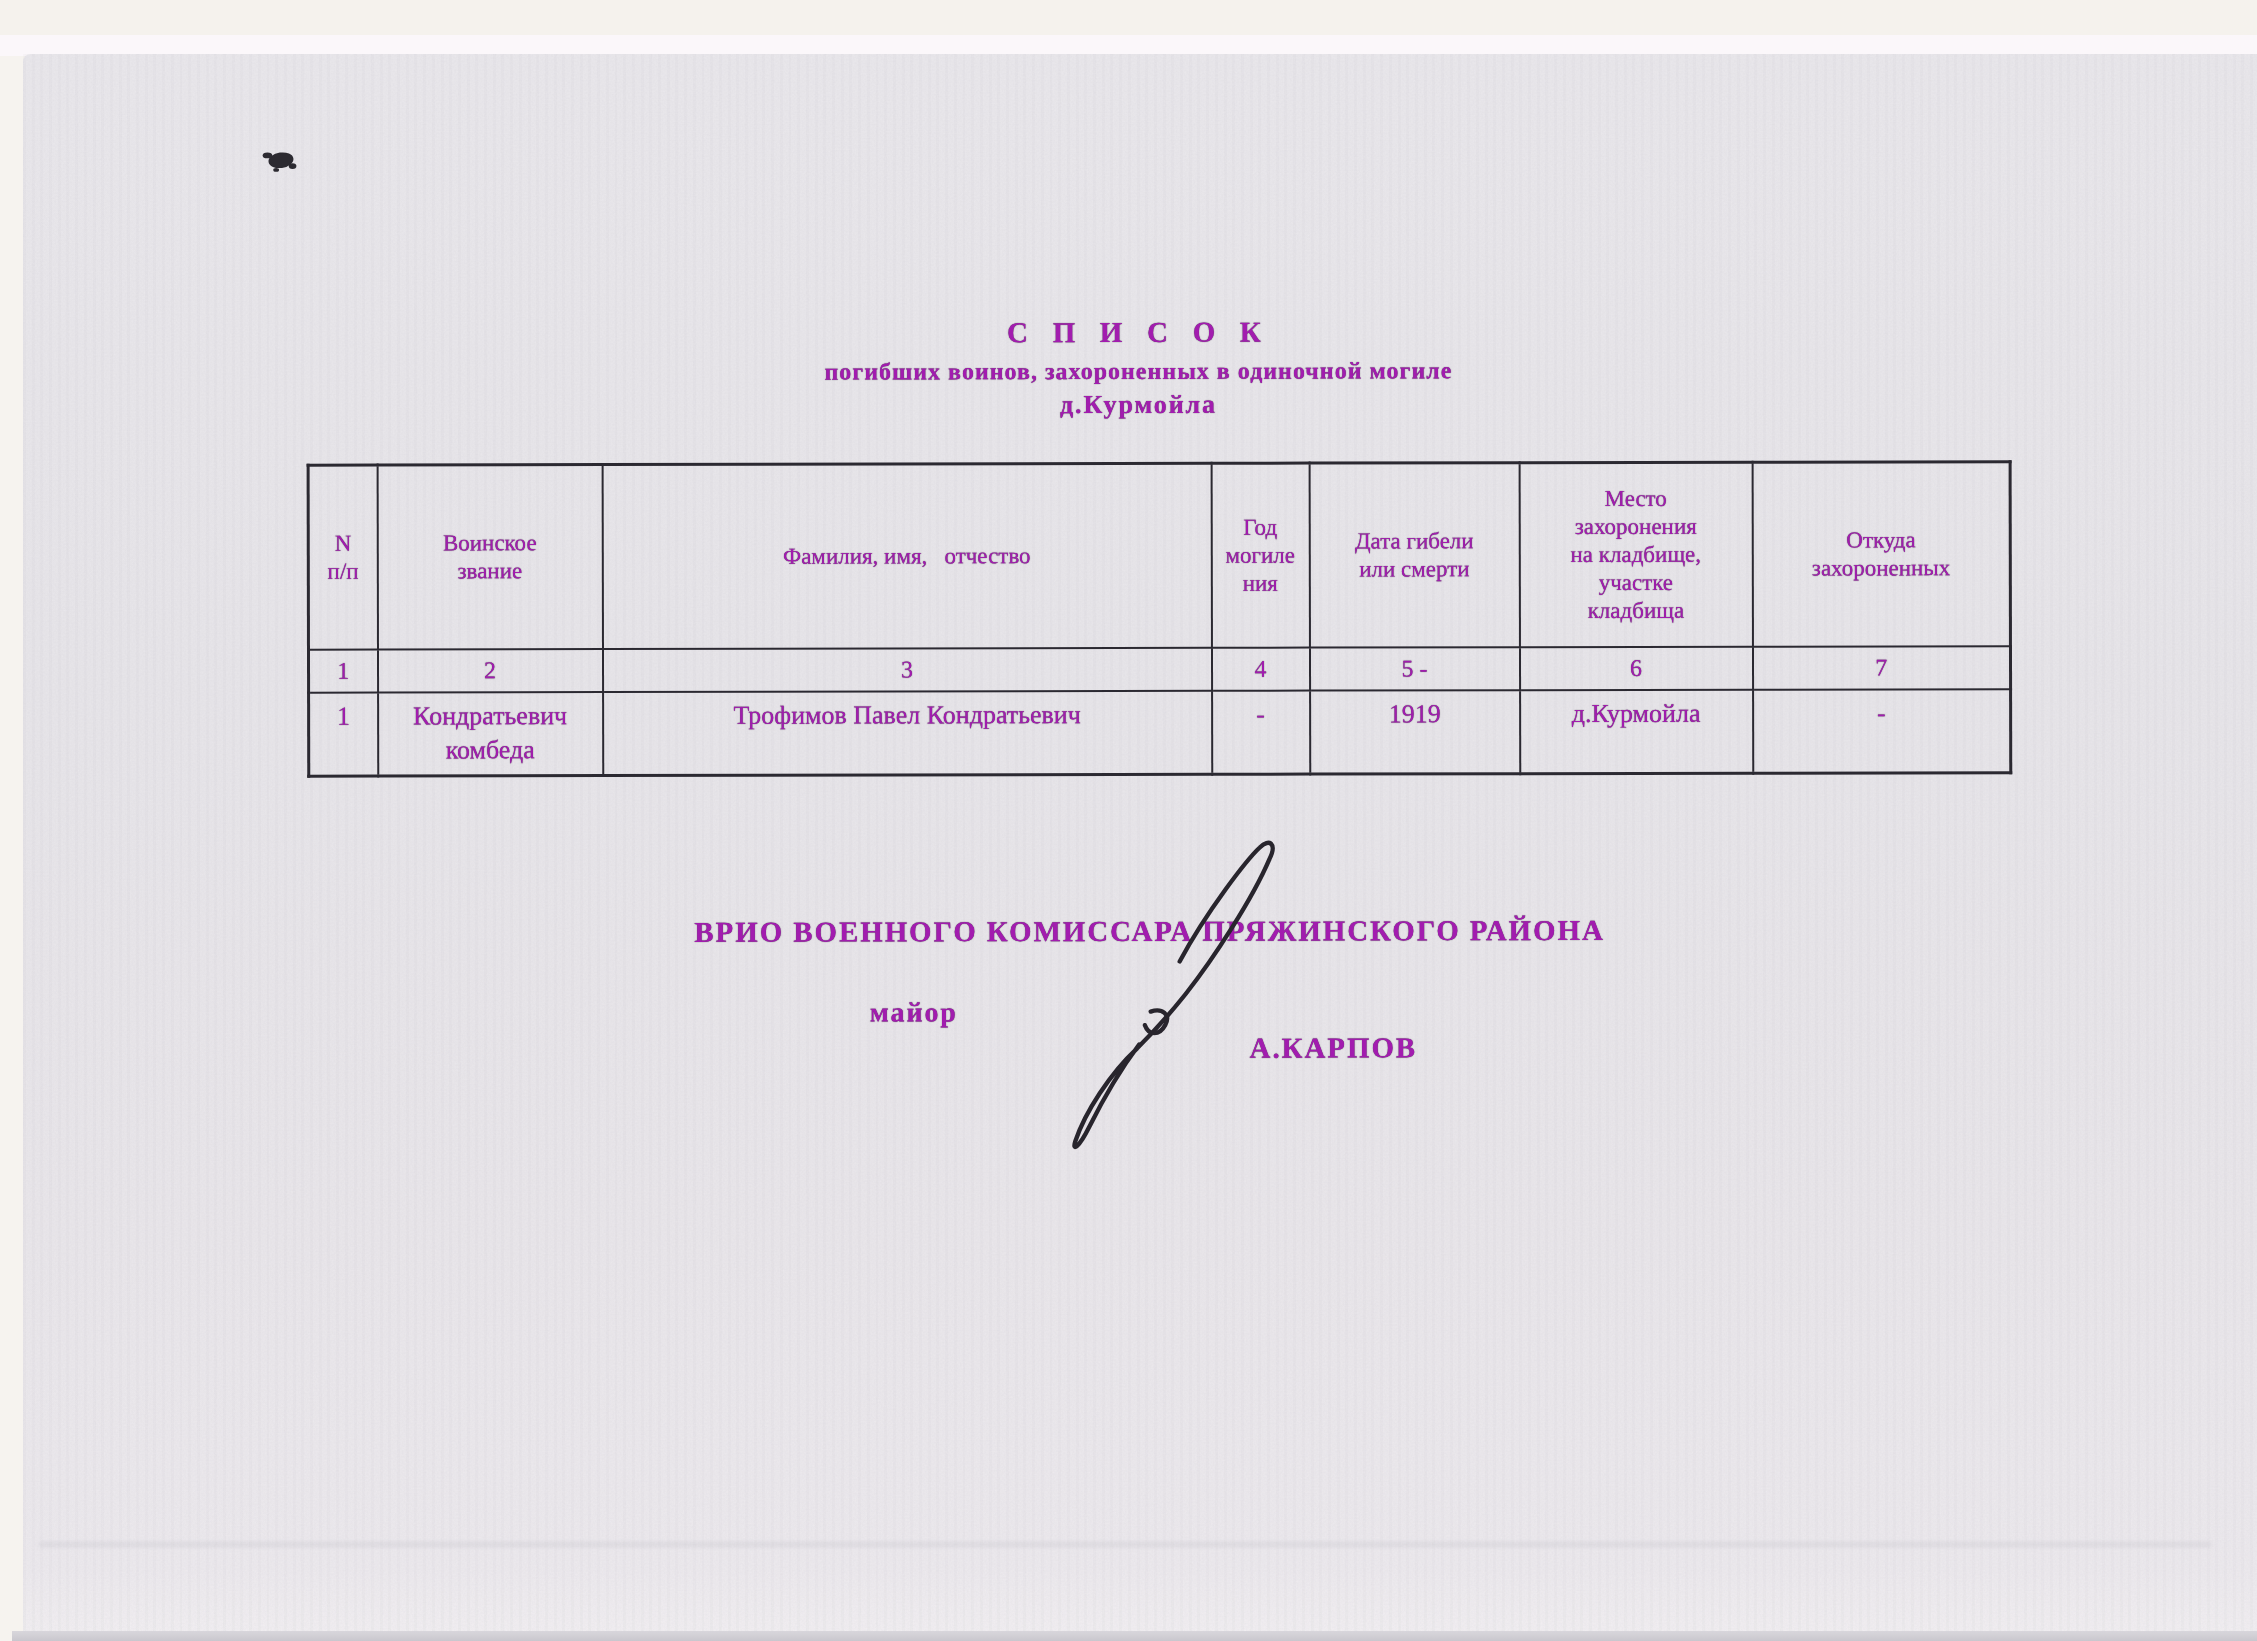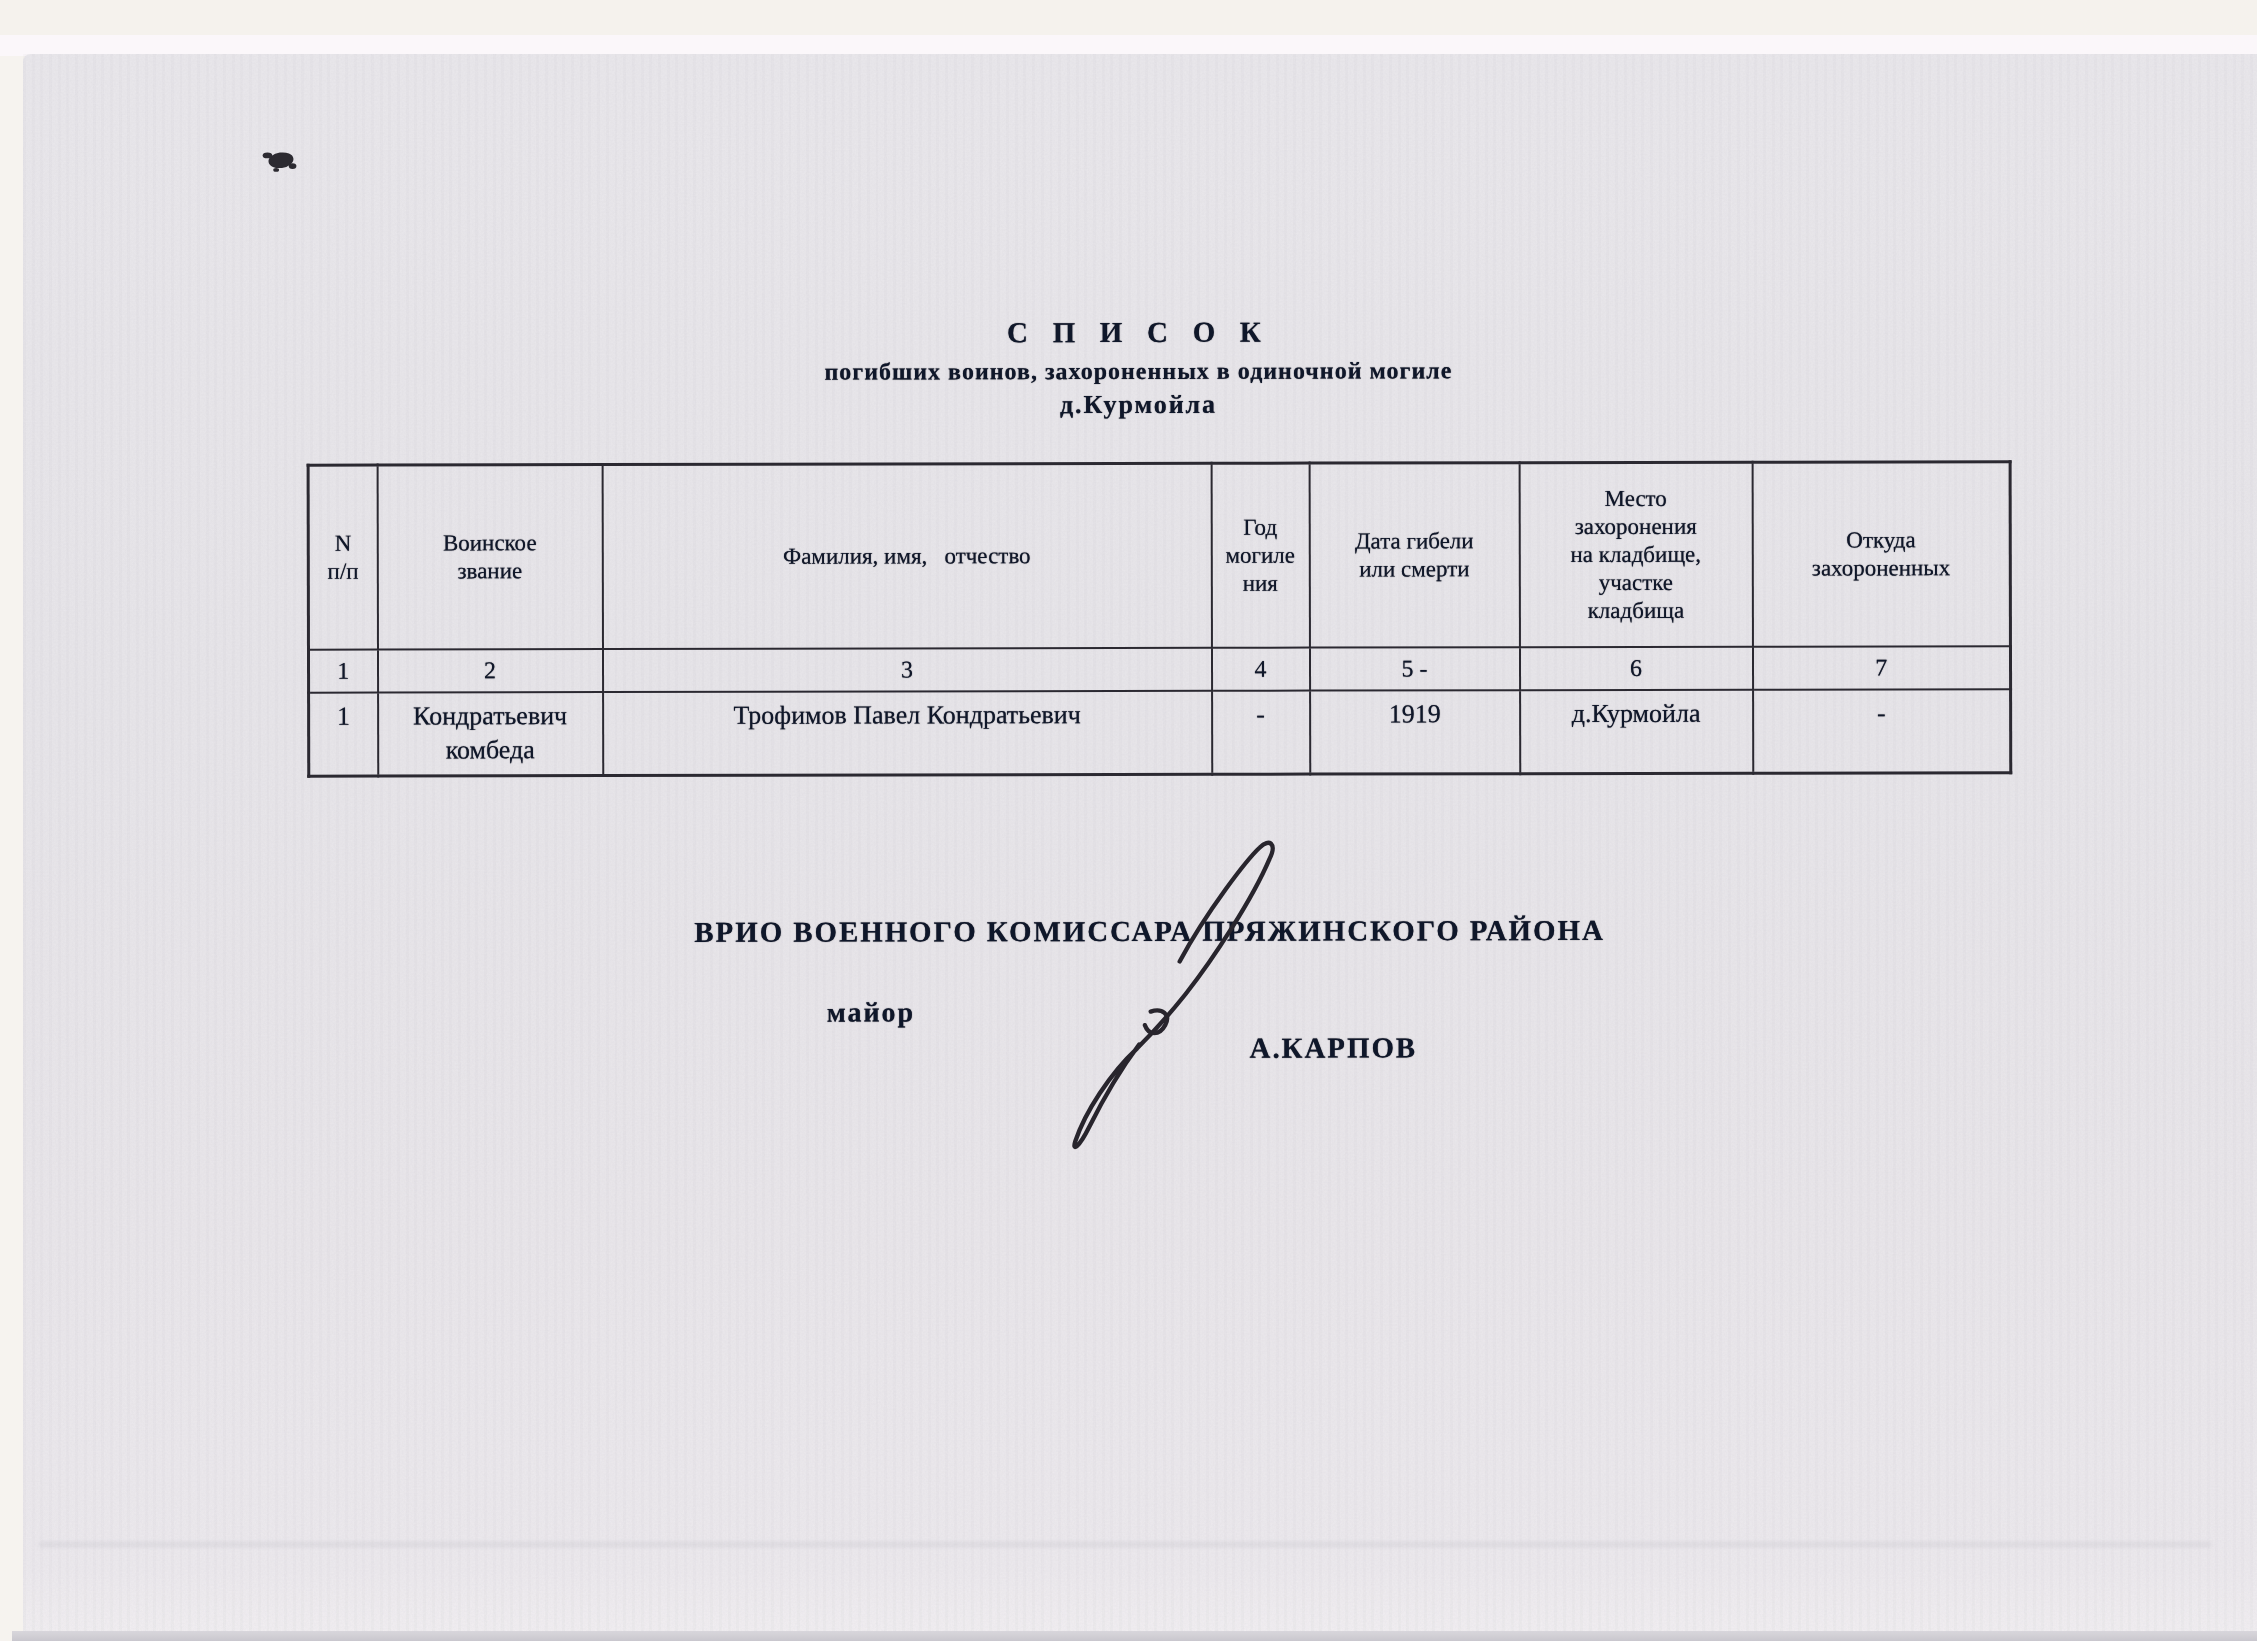--- a/index.html
+++ b/index.html
@@ -2,21 +2,21 @@
 <html><head>
 <meta charset="utf-8">
 <style>
   html,body{margin:0;padding:0;background:#dddbdc;}
   .stage{
     position:relative;
     width:2257px;height:1641px;
     overflow:hidden;
     background:#f6f3ef;
     font-family:"Liberation Serif","DejaVu Serif",serif;
-    color:#0f172a;
+    color:#a21caf;
   }
   
   .band-top{position:absolute;left:0;top:0;width:100%;height:35px;background:#f5f2ed;}
   .band-light{position:absolute;left:0;top:35px;width:100%;height:21px;background:#fbf7fa;}
   .toner{
     position:absolute;left:23px;top:54px;right:0;bottom:7.7px;
     background:
       repeating-linear-gradient(90deg, rgba(120,116,130,0.030) 0 2.9px, rgba(0,0,0,0) 2.9px 8.7px),
       linear-gradient(180deg,#eae8ec 0%,#e8e6ea 40%,#eae7eb 75%,#edeaee 96%,#f2eff2 100%);
     border-radius:7.7px 0 0 0;
@@ -45,21 +45,21 @@
     border:2.9px solid #2b2931;text-align:center;padding:0 3.9px;overflow:hidden;
     font-weight:normal;
   }
   .doc-table tr.hdr th{height:182px;vertical-align:middle;white-space:pre-line;
     font-size:23px;line-height:1.22;margin-top:10px;}
   .doc-table tr.nums td{height:41px;vertical-align:middle;font-size:24px;}
   .doc-table tr.data td{height:75px;vertical-align:top;padding-top:5.8px;
     font-size:26px;line-height:1.32;}
   .f1{position:absolute;left:415px;top:915px;width:1468px;text-align:center;
     font-size:29px;font-weight:bold;letter-spacing:1.9px;}
-  .f-rank{position:absolute;left:826px;top:996px;width:174px;text-align:left;
+  .f-rank{position:absolute;left:826px;top:996px;width:174px;text-align:center;
     font-size:28px;font-weight:bold;letter-spacing:1.9px;}
   .f-name{position:absolute;left:1224px;top:1032px;width:217px;text-align:center;
     font-size:29px;font-weight:bold;letter-spacing:1.9px;}
   .ink{position:absolute;left:0;top:0;width:2257px;height:1641px;pointer-events:none;}
   .sig{fill:none;stroke:#28252d;stroke-width:4.5;stroke-linecap:round;stroke-linejoin:round;}
   .blot{fill:#2c2a31;}
 </style>
 </head>
 <body>
 

